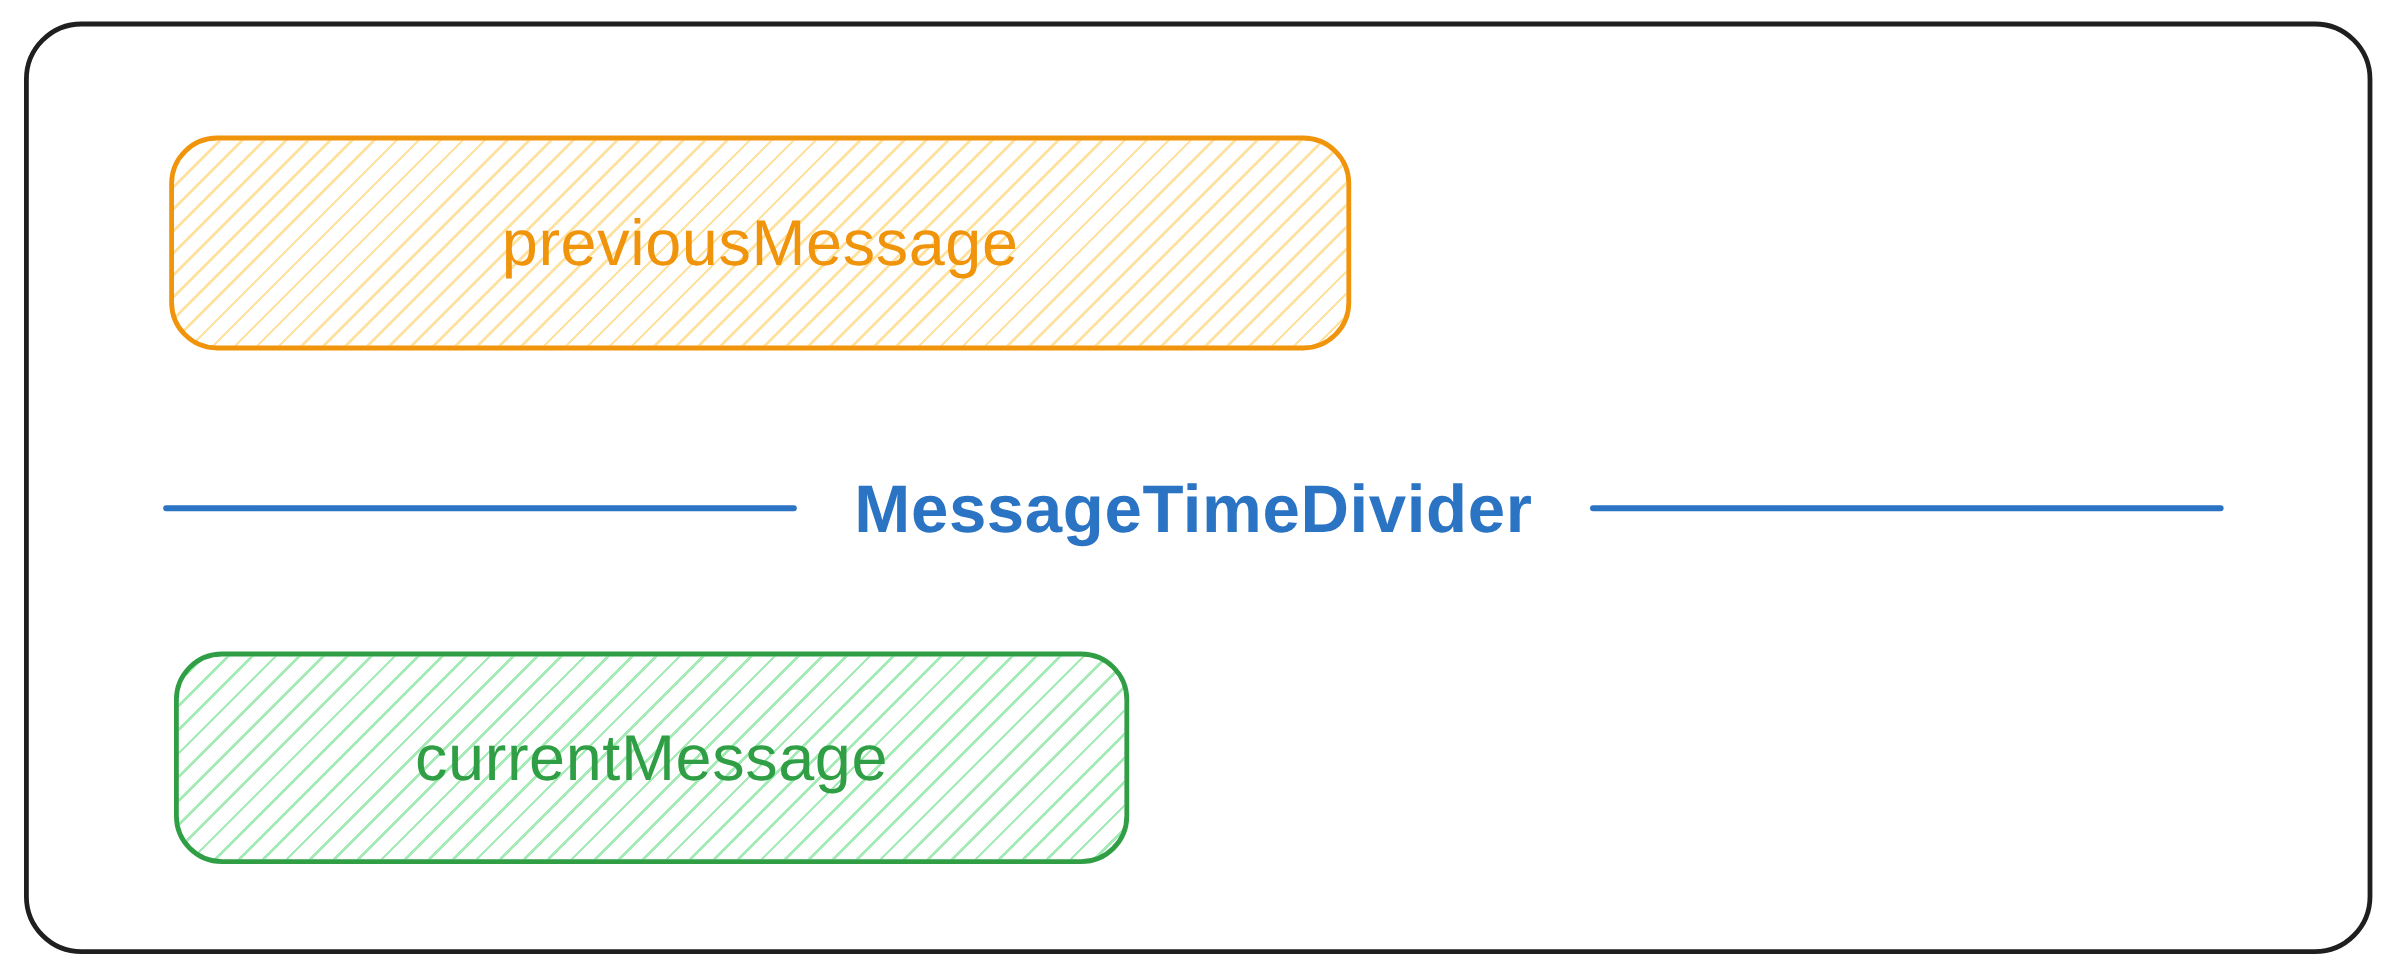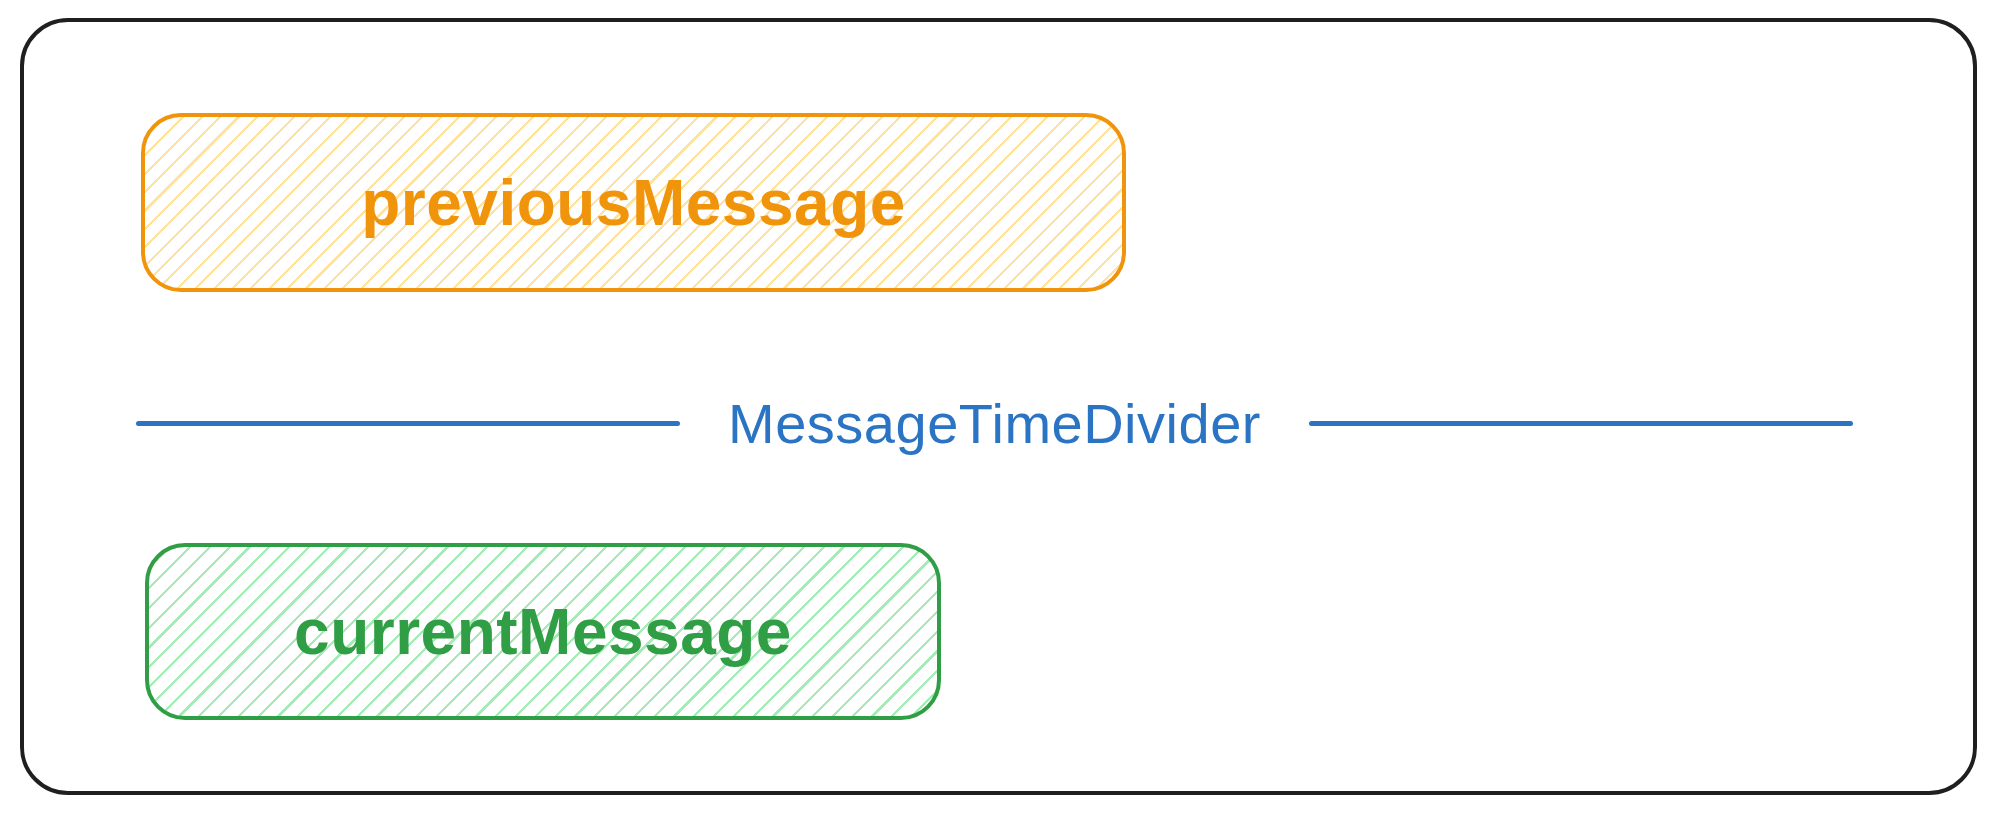--- a/index.html
+++ b/index.html
@@ -19,21 +19,21 @@
     border:4px solid var(--frame-border);
     border-radius:48px;
     background:#ffffff;
   }
   .msg-box{
     position:absolute;
     display:flex;align-items:center;justify-content:center;
     border-radius:40px;
   }
   .msg-box .label{
-    font-size:64px;font-weight:700;letter-spacing:0.5px;
+    font-size:54px;font-weight:400;letter-spacing:0.5px;
   }
   .msg-box.prev{
     left:117px;top:91px;width:985px;height:179px;
     border:4px solid var(--orange);
     background:repeating-linear-gradient(135deg,
       var(--orange-hatch) 0 2.2px, transparent 2.2px 13px);
   }
   .msg-box.prev .label{color:var(--orange);}
   .msg-box.curr{
     left:121px;top:521px;width:796px;height:177px;
@@ -46,21 +46,21 @@
     position:absolute;
     left:112px;top:371px;width:1717px;height:60px;
     display:flex;align-items:center;
   }
   .divider .line{
     flex:1;height:5px;border-radius:2.5px;
     background:var(--blue);
   }
   .divider .label{
     color:var(--blue);
-    font-size:56px;font-weight:400;letter-spacing:0.5px;
+    font-size:56px;font-weight:700;letter-spacing:0.5px;
     margin:0 48px;
     white-space:nowrap;
   }
 </style>
 </head>
 <body>
 
 <div class="frame">
 
   <div class="msg-box prev">

